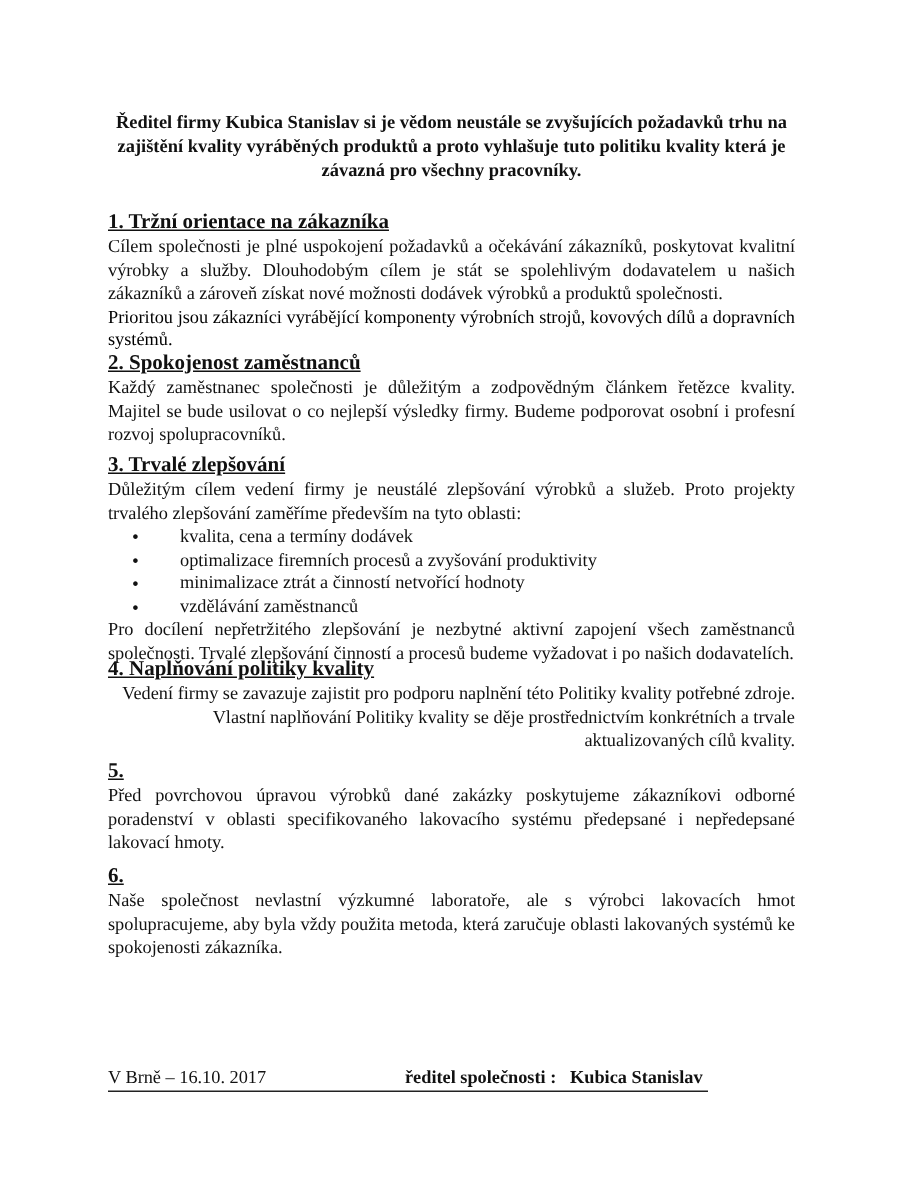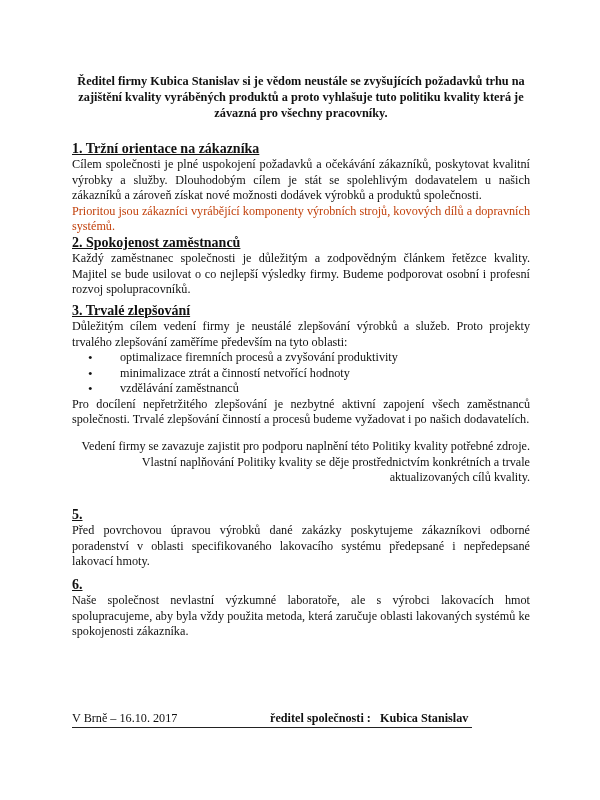--- a/index.html
+++ b/index.html
@@ -19,21 +19,21 @@
     }
     .section { position: absolute; left: 72px; width: 458px; }
     .section h2 {
       margin: 0; font-size: 14px; font-weight: bold; text-decoration: underline;
       line-height: 16px;
     }
     .section p {
       margin: 0; font-size: 12.2px; line-height: 15.5px; text-align: justify;
     }
     .section p.left { text-align: right; }
-    .red { color: #c2410c; }
+    .red { color: #000000; }
     ul.bullets { margin: 0; padding: 0; list-style: none; }
     ul.bullets li {
       position: relative; padding-left: 32px; margin-left: 16px;
       font-size: 12.2px; line-height: 15.5px;
     }
     ul.bullets li::before {
       content: "\2022"; position: absolute; left: 0; top: 0; font-size: 13px;
     }
     .footer {
       position: absolute; left: 72px; top: 711px; width: 400px; height: 16px;
@@ -58,28 +58,30 @@
 
   <div class="section" style="top:235px;">
     <h2>2. Spokojenost zaměstnanců</h2>
     <p>Každý zaměstnanec společnosti je důležitým a zodpovědným článkem řetězce kvality. Majitel se bude usilovat o co nejlepší výsledky firmy. Budeme podporovat osobní i profesní rozvoj spolupracovníků.</p>
   </div>
 
   <div class="section" style="top:303px;">
     <h2>3. Trvalé zlepšování</h2>
     <p>Důležitým cílem vedení firmy je neustálé zlepšování výrobků a služeb. Proto projekty trvalého zlepšování zaměříme především na tyto oblasti:</p>
     <ul class="bullets">
+      <li>kvalita, cena a termíny dodávek</li>
       <li>optimalizace firemních procesů a zvyšování produktivity</li>
       <li>minimalizace ztrát a činností netvořící hodnoty</li>
       <li>vzdělávání zaměstnanců</li>
     </ul>
     <p>Pro docílení nepřetržitého zlepšování je nezbytné aktivní zapojení všech zaměstnanců společnosti. Trvalé zlepšování činností a procesů budeme vyžadovat i po našich dodavatelích.</p>
   </div>
 
   <div class="section" style="top:439px;">
+    <h2>4. Naplňování politiky kvality</h2>
     <p class="left">Vedení firmy se zavazuje zajistit pro podporu naplnění této Politiky kvality potřebné zdroje.</p>
     <p class="left">Vlastní naplňování Politiky kvality se děje prostřednictvím konkrétních a trvale aktualizovaných cílů kvality.</p>
   </div>
 
   <div class="section" style="top:507px;">
     <h2>5.</h2>
     <p>Před povrchovou úpravou výrobků dané zakázky poskytujeme zákazníkovi odborné poradenství v oblasti specifikovaného lakovacího systému předepsané i nepředepsané lakovací hmoty.</p>
   </div>
 
   <div class="section" style="top:577px;">

